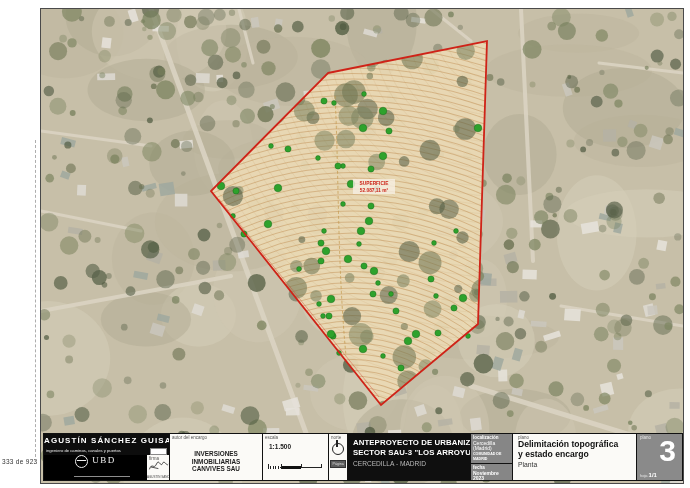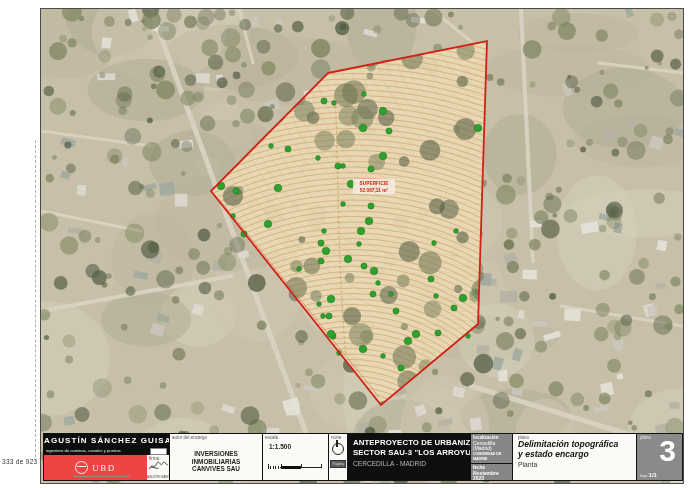--- a/index.html
+++ b/index.html
@@ -18,21 +18,21 @@
     border:1px solid #111;background:#f4f2ee;box-sizing:border-box;}
   .tb{position:relative;border-right:1px solid #111;box-sizing:border-box;height:100%;overflow:hidden;}
   .lbl{font-size:4.5px;color:#555;line-height:5px;padding:1px 0 0 2px;}
   
   .namebar{background:#0d0d0d;color:#fff;font-weight:bold;font-size:8px;letter-spacing:1.1px;
     text-align:center;line-height:13px;height:13px;white-space:nowrap;}
   .profbar{background:#0d0d0d;color:#eee;font-size:4.2px;line-height:8px;height:8px;
     display:flex;align-items:center;padding:0 2px;white-space:nowrap;}
   .profbar .chip{margin-left:auto;background:#fff;width:15px;height:5px;border:0.5px solid #888;}
   .desrow{display:flex;height:25px;}
-  .ubdbox{background:#ef4444;width:103px;display:flex;align-items:center;justify-content:center;gap:4px;}
+  .ubdbox{background:#000000;width:103px;display:flex;justify-content:center;gap:4px;}
   .ubdring{width:11px;height:11px;border:1.4px solid #f2f2f2;border-radius:50%;position:relative;}
   .ubdring::after{content:"";position:absolute;left:1px;right:1px;top:4px;height:1.4px;background:#f2f2f2;}
   .ubdtxt{color:#f5f5f5;font-size:9px;letter-spacing:1.5px;font-family:"Liberation Serif",serif;}
   .ubdsub{position:absolute;left:30px;bottom:3px;width:56px;height:1.5px;background:#8d8d8d;}
   .firmabox{flex:1;background:#fbfaf7;position:relative;}
   .firmabox .lbl{position:absolute;left:0;top:0;}
   .sig-caption{position:absolute;bottom:1px;left:0;right:0;text-align:center;font-size:3px;color:#444;white-space:nowrap;}
   .sigsvg{position:absolute;left:1px;top:5px;}
   
   .client-lines{position:absolute;left:0;right:0;top:16px;text-align:center;color:#1c1c1c;
@@ -56,21 +56,21 @@
   .proj1,.proj2{font-size:7.8px;font-weight:800;letter-spacing:.1px;line-height:9.5px;white-space:nowrap;}
   .proj3{font-size:6.6px;color:#b9b9b9;line-height:9px;margin-top:2px;}
   
   .ldcol{display:flex;flex-direction:column;}
   .ld{flex:1;background:#868686;color:#fff;padding:1px 2px;box-sizing:border-box;}
   .ld+.ld{border-top:1px solid #111;}
   .ld .l{font-size:4.5px;font-weight:bold;line-height:5.5px;}
   .ld .v{font-size:5px;line-height:5.8px;}
   .ld .v3{font-size:3.6px;font-weight:bold;line-height:5px;}
   
-  .sheettitle{font-size:8.6px;font-weight:800;color:#111;line-height:9.6px;padding-left:5px;white-space:nowrap;font-style:italic;}
+  .sheettitle{font-size:8.6px;font-weight:800;color:#111;line-height:9.6px;padding-left:5px;white-space:nowrap;}
   .sheetsub{font-size:6.8px;color:#333;padding-left:5px;margin-top:2px;}
   .shbox .lbl{padding-left:5px;}
   
   .numbox{background:#8a8a8a;color:#fff;}
   .numbox .l{font-size:4.5px;color:#e8e8e8;padding:1px 0 0 3px;}
   .bignum{position:absolute;top:2px;right:6px;font-size:30px;font-weight:800;line-height:30px;}
   .hoja{position:absolute;left:3px;bottom:2px;font-size:4px;color:#e8e8e8;}
   .hoja b{font-size:6px;color:#fff;margin-left:1px;}
 </style>
 </head>

